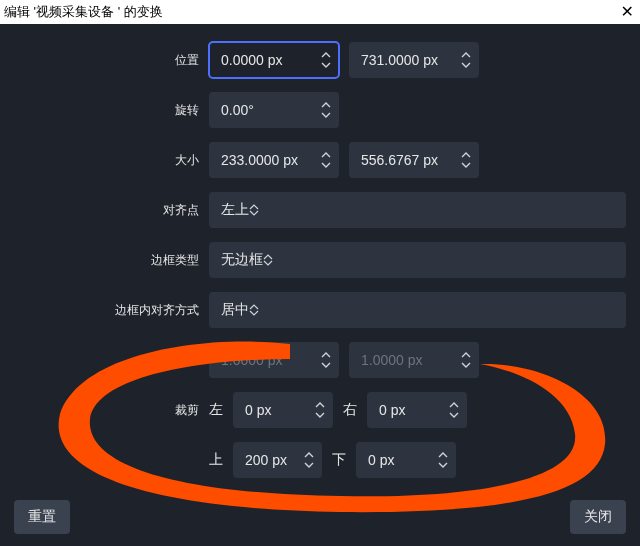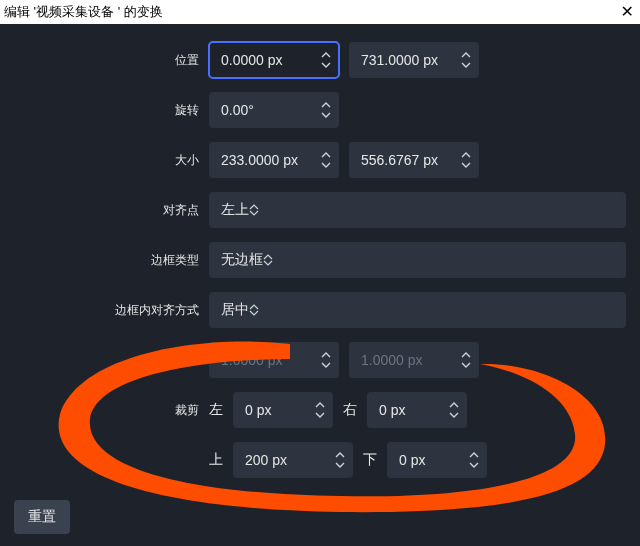--- a/index.html
+++ b/index.html
@@ -260,21 +260,21 @@
             <svg class="chev" viewBox="0 0 10 6">
                 <path d="M1 1 L5 5 L9 1" stroke="#cfd3da" stroke-width="1.4" fill="none"></path>
               </svg>
           </span>
         </div>
       </div>
 
       <div class="row">
         <div class="label"></div>
         <span class="sublabel">上</span>
-        <div class="spin" style="width:120px">
+        <div class="spin" style="width:89px">
           <span class="val">200 px</span>
           <span class="stepper">
             <svg class="chev" viewBox="0 0 10 6">
                 <path d="M1 5 L5 1 L9 5" stroke="#cfd3da" stroke-width="1.4" fill="none"></path>
               </svg>
             <svg class="chev" viewBox="0 0 10 6">
                 <path d="M1 1 L5 5 L9 1" stroke="#cfd3da" stroke-width="1.4" fill="none"></path>
               </svg>
           </span>
         </div>
@@ -290,15 +290,16 @@
               </svg>
           </span>
         </div>
       </div>
 
     </div>
   </div>
 
   <div class="bottombar">
     <button class="btn">重置</button>
+    <button class="btn">关闭</button>
   </div>
 
 </div>
 
 </body></html>

